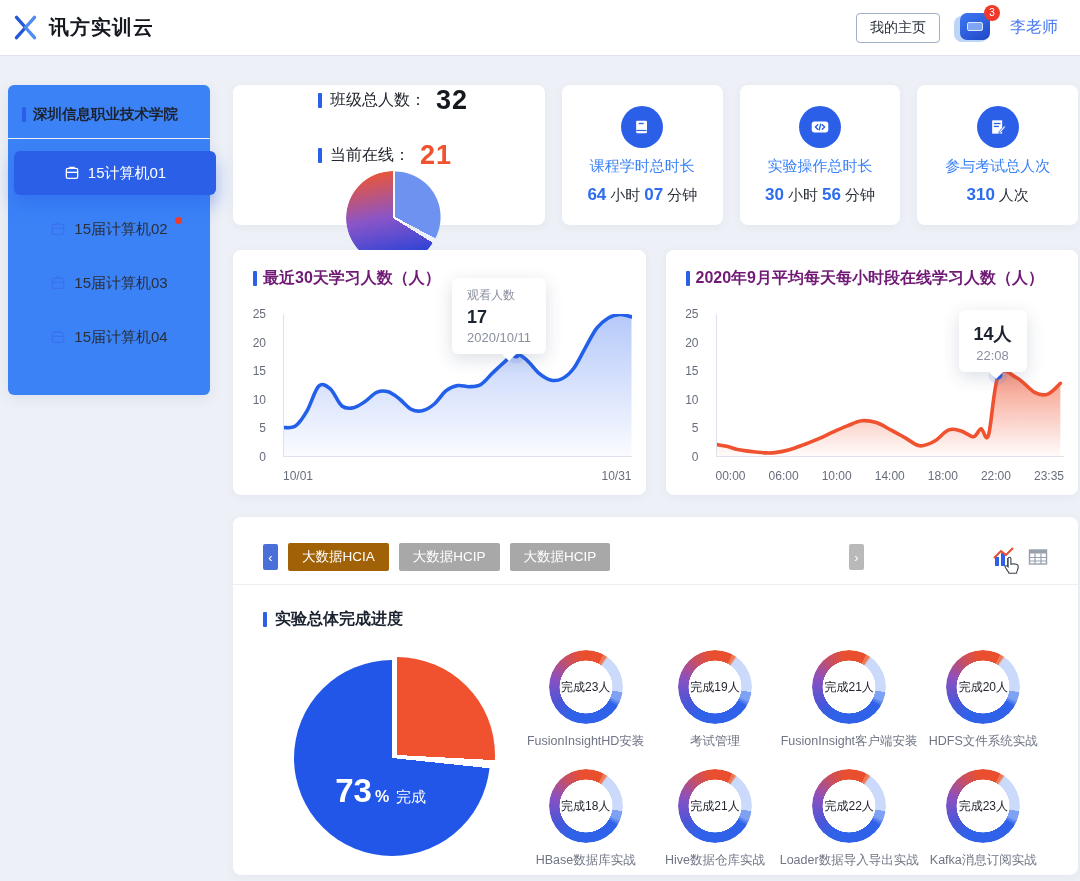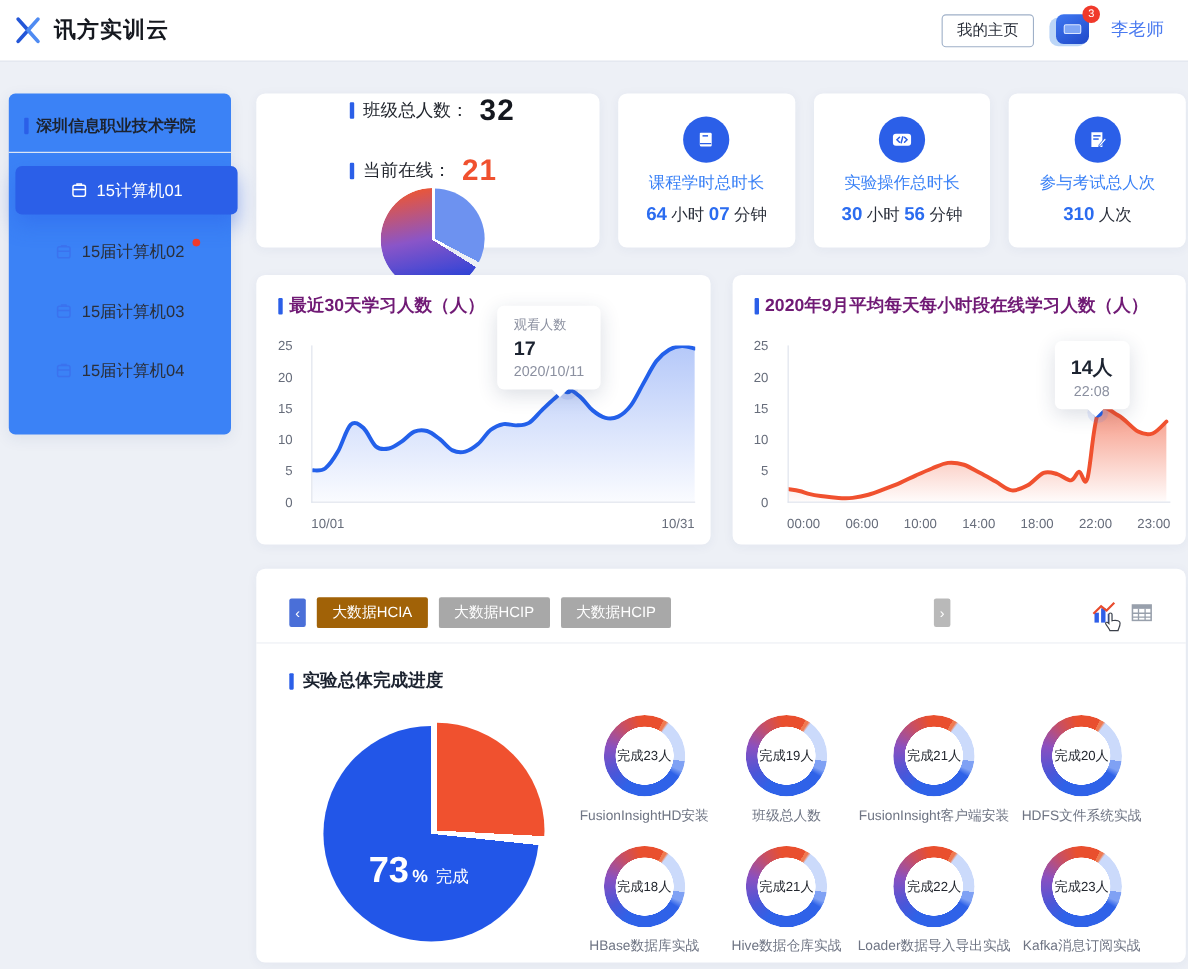--- a/index.html
+++ b/index.html
@@ -303,21 +303,21 @@
           </svg>
           <div class="marker" id="m2" style="left: 81%; top: 42.8%;"></div>
         </div>
         <div class="xticks">
           <span>00:00</span>
             <span>06:00</span>
             <span>10:00</span>
             <span>14:00</span>
             <span>18:00</span>
             <span>22:00</span>
-            <span>23:00</span>
+            <span>23:35</span>
         </div>
         <div class="tip tip2">
           <div class="t-value">14人</div>
           <div class="t-sub">22:08</div>
         </div>
       </div>
     </section>
 
     <section class="card bottom-card">
       <div class="tabbar">
@@ -368,21 +368,21 @@
                 <span class="ring"></span>
                 <span class="donut-count">完成23人</span>
               </div>
             <div class="donut-name">FusionInsightHD安装</div>
           </div>
           <div class="donut-item">
             <div class="donut">
                 <span class="ring"></span>
                 <span class="donut-count">完成19人</span>
               </div>
-            <div class="donut-name">班级总人数</div>
+            <div class="donut-name">考试管理</div>
           </div>
           <div class="donut-item">
             <div class="donut">
                 <span class="ring"></span>
                 <span class="donut-count">完成21人</span>
               </div>
             <div class="donut-name">FusionInsight客户端安装</div>
           </div>
           <div class="donut-item">
             <div class="donut">

